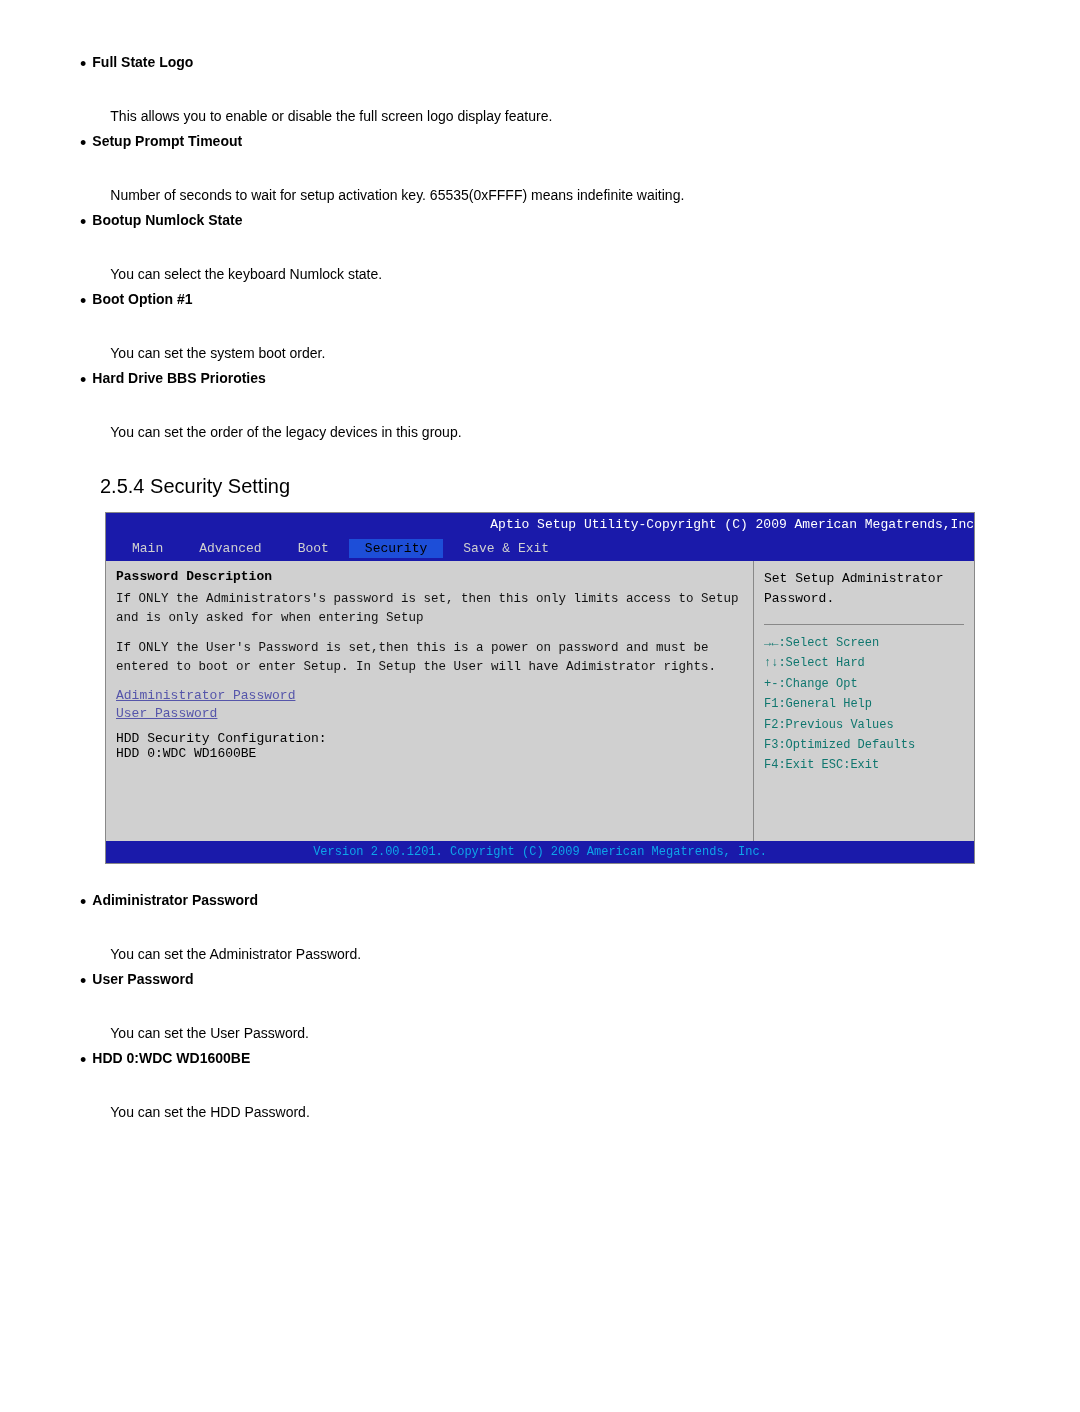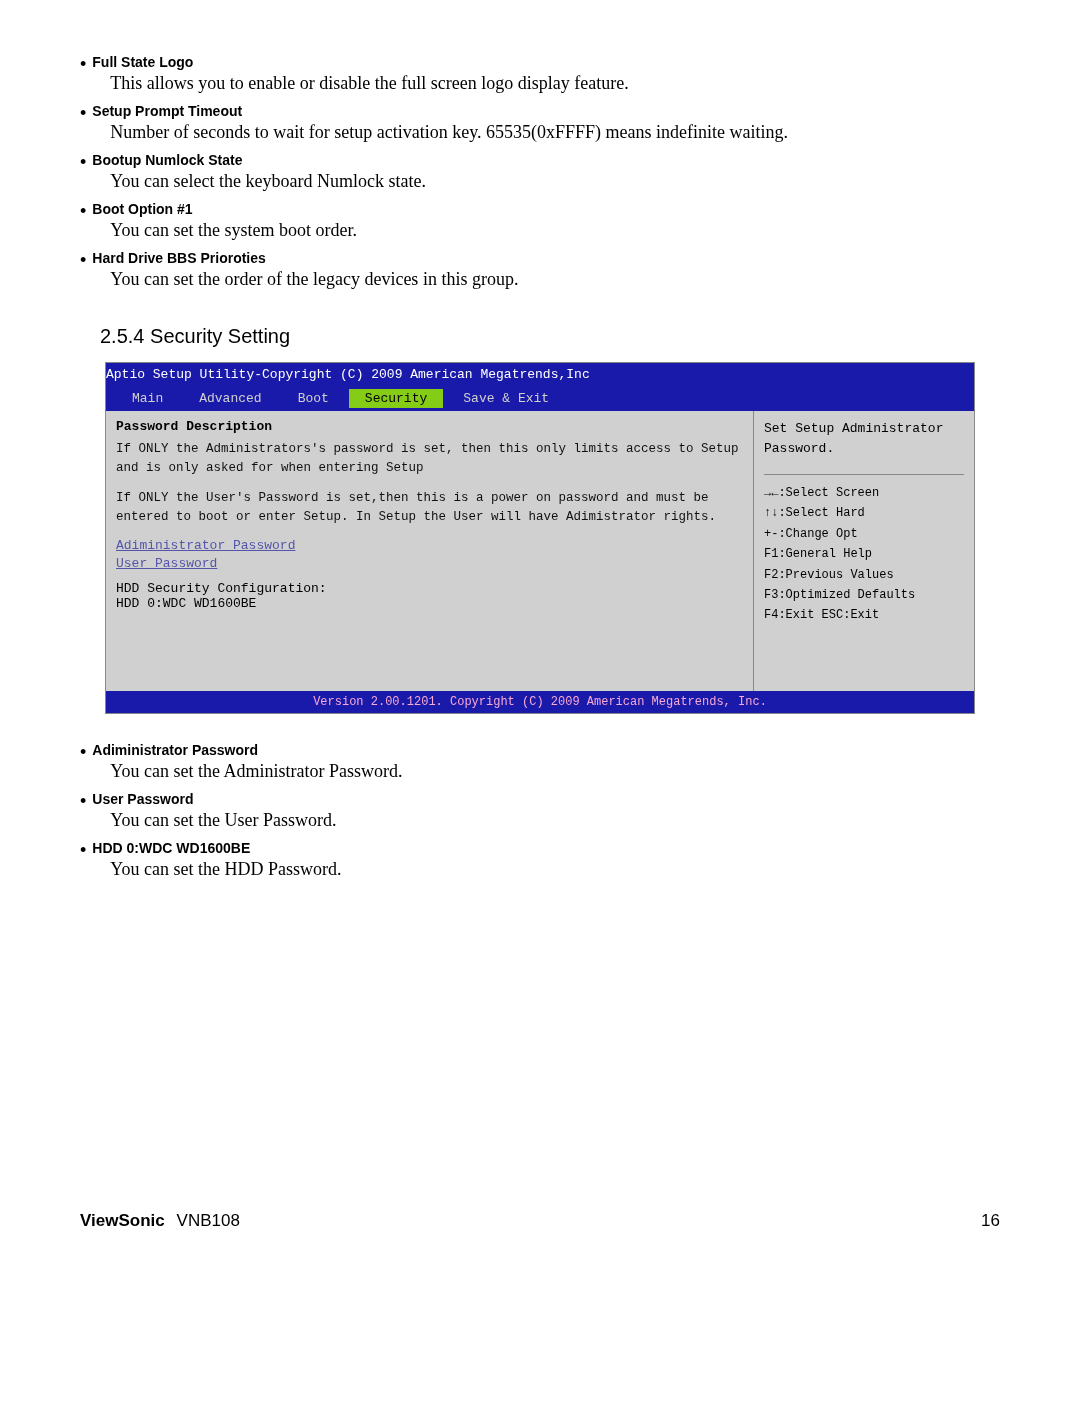--- a/index.html
+++ b/index.html
@@ -22,24 +22,25 @@
       margin-right: 6px;
       line-height: 1.2;
       flex-shrink: 0;
     }
     .bullet-title {
       font-weight: bold;
       font-size: 14px;
     }
     .bullet-desc {
       margin-left: 18px;
-      font-size: 18px;
-      font-family: Liberation Serif, serif;
+      font-size: 14px;
+      font-family: Liberation Sans, sans-serif;
       line-height: 1.5;
       margin-bottom: 4px;
+      margin-top: 36px;
     }
 
     .section-heading {
       font-size: 20px;
       font-weight: normal;
       margin: 28px 0 14px 20px;
       color: #000;
     }
 
     
@@ -47,41 +48,41 @@
       border: 1px solid #888;
       width: 870px;
       margin: 0 auto 28px auto;
       font-family: 'Courier New', monospace;
       font-size: 13px;
     }
 
     .bios-title-bar {
       background: #1a1aaa;
       color: #ffffff;
-      text-align: left;
+      text-align: right;
       padding: 4px 0;
       font-size: 13px;
       font-family: 'Courier New', monospace;
     }
 
     .bios-menu-bar {
       background: #1a1aaa;
       display: flex;
       gap: 4px;
       padding: 3px 10px;
     }
     .bios-menu-item {
       color: #d0d0d0;
       padding: 2px 16px;
       font-size: 13px;
       cursor: pointer;
       font-family: 'Courier New', monospace;
     }
     .bios-menu-item.active {
-      background: #84cc16;
+      background: #1d4ed8;
       color: #000000;
     }
 
     .bios-body {
       display: flex;
       background: #d0d0d0;
       min-height: 280px;
     }
 
     .bios-left {
@@ -130,29 +131,29 @@
       font-size: 13px;
       line-height: 1.5;
       margin-bottom: 16px;
       color: #000;
       font-family: 'Courier New', monospace;
     }
 
     .bios-right-nav {
       font-size: 12px;
       line-height: 1.7;
-      color: #000000;
+      color: #0f766e;
       font-family: 'Courier New', monospace;
       border-top: 1px solid #888;
       padding-top: 8px;
     }
 
     .bios-footer {
       background: #1a1aaa;
-      color: #f9a8d4;
+      color: #0ea5e9;
       text-align: center;
       padding: 4px 0;
       font-size: 12px;
       font-family: 'Courier New', monospace;
     }
 
     .items-section {
       margin-top: 14px;
     }
 

